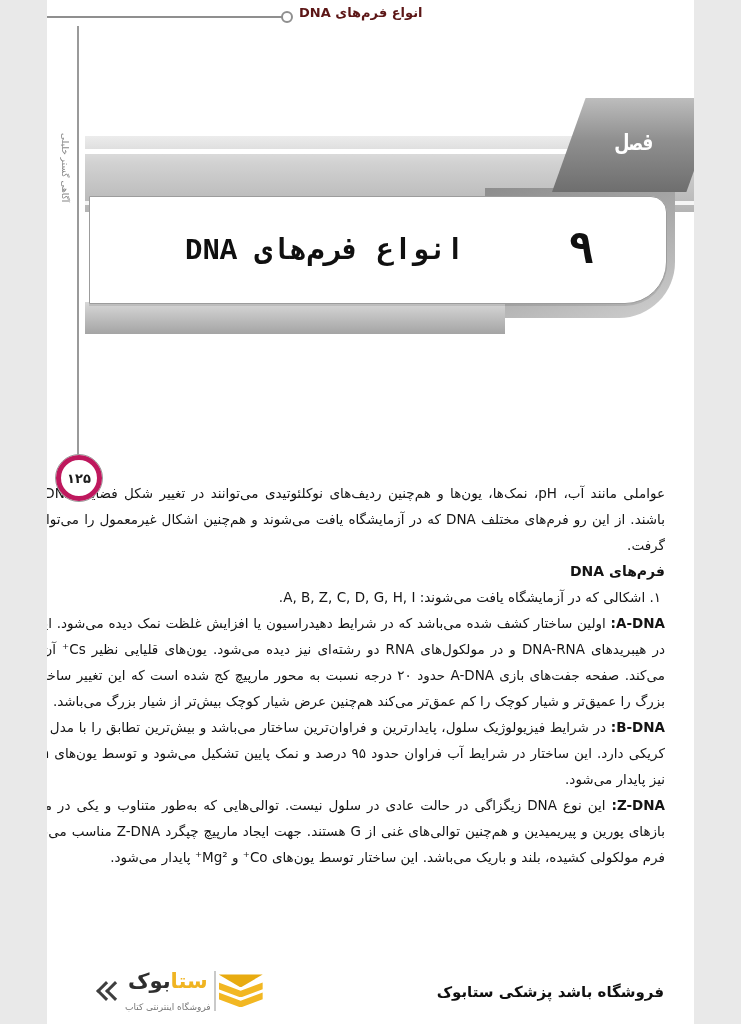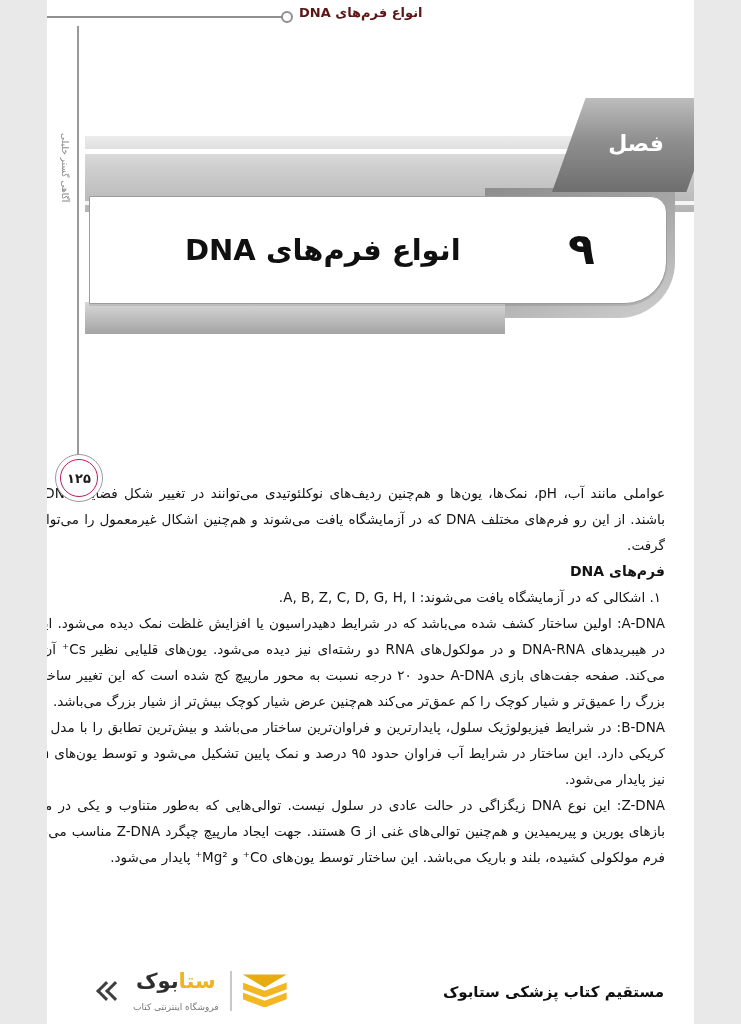--- a/index.html
+++ b/index.html
@@ -16,25 +16,25 @@
                   border-radius:50%; background:#fff; }
 
   
   .side-rule { position:absolute; left:30px; top:26px; width:2px; height:430px; background:#9a9a9a; }
   .side-text { position:absolute; left:13px; top:42px; writing-mode:vertical-rl;
                font-size:9px; color:#8a8a8a; letter-spacing:2px; height:160px; direction:rtl; }
 
   
   .page-badge { position:absolute; left:8px; top:454px; width:46px; height:46px; border:1px solid #9a9a9a;
                 border-radius:50%; background:#fff; display:flex; align-items:center; justify-content:center; z-index:5; }
-  .page-badge-inner { width:36px; height:36px; border:1px solid #be185d; border-radius:50%;
+  .page-badge-inner { width:36px; height:36px; border:5px solid #be185d; border-radius:50%;
                 display:flex; align-items:center; justify-content:center; font-weight:bold; font-size:13px; color:#1a1a1a; }
 
   
-  .banner { position:absolute; inset:0; }
+  .banner { position:absolute; inset:0;font-family:Liberation Mono, monospace; }
   .band-top { position:absolute; left:38px; top:136px; width:660px; height:76px; z-index:1;
               background:linear-gradient(180deg,#ececec 0%,#d2d2d2 35%,#b4b4b4 100%);
               clip-path:polygon(0 0,100% 0,94.2% 100%,0 100%); }
   .band-top .stripe1 { position:absolute; left:0; top:13px; width:100%; height:5px; background:#fff; }
   .band-top .stripe2 { position:absolute; left:0; bottom:7px; width:100%; height:4px; background:rgba(255,255,255,.85); }
 
   .chapter-flag { position:absolute; left:505px; top:98px; width:168px; height:94px; z-index:3;
                   clip-path:polygon(20% 0,100% 0,80% 100%,0 100%);
                   background:linear-gradient(180deg,#bdbdbd 0%,#8f8f8f 45%,#6e6e6e 100%);
                   display:flex; align-items:center; justify-content:center; }
@@ -54,29 +54,29 @@
                   font-size:29px; font-weight:bold; color:#101010; direction:rtl; white-space:nowrap; }
   .chapter-number { position:absolute; left:478px; top:50%; transform:translateY(-52%);
                   font-size:44px; font-weight:bold; color:#101010; }
 
   
   .content { position:absolute; right:29px; width:674px; top:480px; direction:rtl;
              text-align:justify; font-size:13.5px; line-height:26px; color:#141414; }
   .content p { margin:0; }
   .section-heading { font-weight:bold; font-size:14px; margin:5px 0 0; }
   .list-item { text-align:right; padding-right:4px; }
-  .para .lbl { font-weight:normal; }
+  .para .lbl { font-weight:bold; }
 
   
   .footer-right { position:absolute; right:30px; bottom:16px; direction:rtl; text-align:right; }
   .store-title  { font-weight:bold; font-size:15px; color:#101010; margin-bottom:7px; }
   .website      { direction:ltr; font-weight:bold; font-size:14px; letter-spacing:6px; color:#101010; }
   .website .hl  { color:#f0b421; }
 
-  .footer-logo { position:absolute; left:52px; bottom:12px; display:flex; align-items:center; gap:11px; }
+  .footer-logo { position:absolute; left:52px; bottom:12px; display:flex; align-items:center; gap:3px; }
   .chevrons { display:flex; align-items:center; }
   .chev { width:11px; height:11px; border-left:3.5px solid #3f3f3f; border-bottom:3.5px solid #3f3f3f;
           transform:rotate(45deg); display:inline-block; }
   .chev + .chev { margin-left:-5px; }
   .wordmark-block { text-align:center; direction:rtl; }
   .wordmark { font-size:21px; font-weight:bold; color:#2e2e2e; line-height:1.1; }
   .wordmark .accent { color:#f0b421; }
   .logo-subtitle { font-size:9px; color:#777; margin-top:9px; }
   .divider { width:2px; height:40px; background:#c9c9c9; }
   .logo-mark { display:flex; flex-direction:column; align-items:center; }
@@ -119,21 +119,21 @@
     <p class="intro">عواملی مانند آب، pH، نمک‌ها، یون‌ها و هم‌چنین ردیف‌های نوکلئوتیدی می‌توانند در تغییر شکل فضایی DNA تاثیرگذار باشند. از این رو فرم‌های مختلف DNA که در آزمایشگاه یافت می‌شوند و هم‌چنین اشکال غیرمعمول را می‌توان در نظر گرفت.</p>
     <p class="section-heading">فرم‌های DNA</p>
     <p class="list-item">۱. اشکالی که در آزمایشگاه یافت می‌شوند: A, B, Z, C, D, G, H, I.</p>
 
     <p class="para"><span class="lbl">A-DNA:</span> <span>اولین ساختار کشف شده می‌باشد که در شرایط دهیدراسیون یا افزایش غلظت نمک دیده می‌شود. این ساختار در هیبریدهای DNA-RNA و در مولکول‌های RNA دو رشته‌ای نیز دیده می‌شود. یون‌های قلیایی نظیر Cs⁺ آن را پایدار می‌کند. صفحه جفت‌های بازی A-DNA حدود ۲۰ درجه نسبت به محور مارپیچ کج شده است که این تغییر ساختاری شیار بزرگ را عمیق‌تر و شیار کوچک را کم عمق‌تر می‌کند هم‌چنین عرض شیار کوچک بیش‌تر از شیار بزرگ می‌باشد.</span></p>
     <p class="para"><span class="lbl">B-DNA:</span> <span>در شرایط فیزیولوژیک سلول، پایدارترین و فراوان‌ترین ساختار می‌باشد و بیش‌ترین تطابق را با مدل واتسون و کریکی دارد. این ساختار در شرایط آب فراوان حدود ۹۵ درصد و نمک پایین تشکیل می‌شود و توسط یون‌های Na⁺ و K⁺ نیز پایدار می‌شود.</span></p>
     <p class="para"><span class="lbl">Z-DNA:</span> <span>این نوع DNA زیگزاگی در حالت عادی در سلول نیست. توالی‌هایی که به‌طور متناوب و یکی در میان حاوی بازهای پورین و پیریمیدین و هم‌چنین توالی‌های غنی از G هستند. جهت ایجاد مارپیچ چپگرد Z-DNA مناسب می‌باشند. این فرم مولکولی کشیده، بلند و باریک می‌باشد. این ساختار توسط یون‌های Co⁺ و Mg²⁺ پایدار می‌شود.</span></p>
   </main>
 
   <div class="footer-right">
-    <div class="store-title">مستقیم کتاب پزشکی ستابوک</div>
+    <div class="store-title">فروشگاه باشد پزشکی ستابوک</div>
   </div>
 
   <div class="footer-logo">
     <span class="chevrons">
       <span class="chev"></span>
         <span class="chev"></span>
     </span>
     <span class="wordmark-block">
       <div class="wordmark"><span class="accent">ستا</span><span>بوک</span></div>
       <div class="logo-subtitle">فروشگاه اینترنتی کتاب</div>

